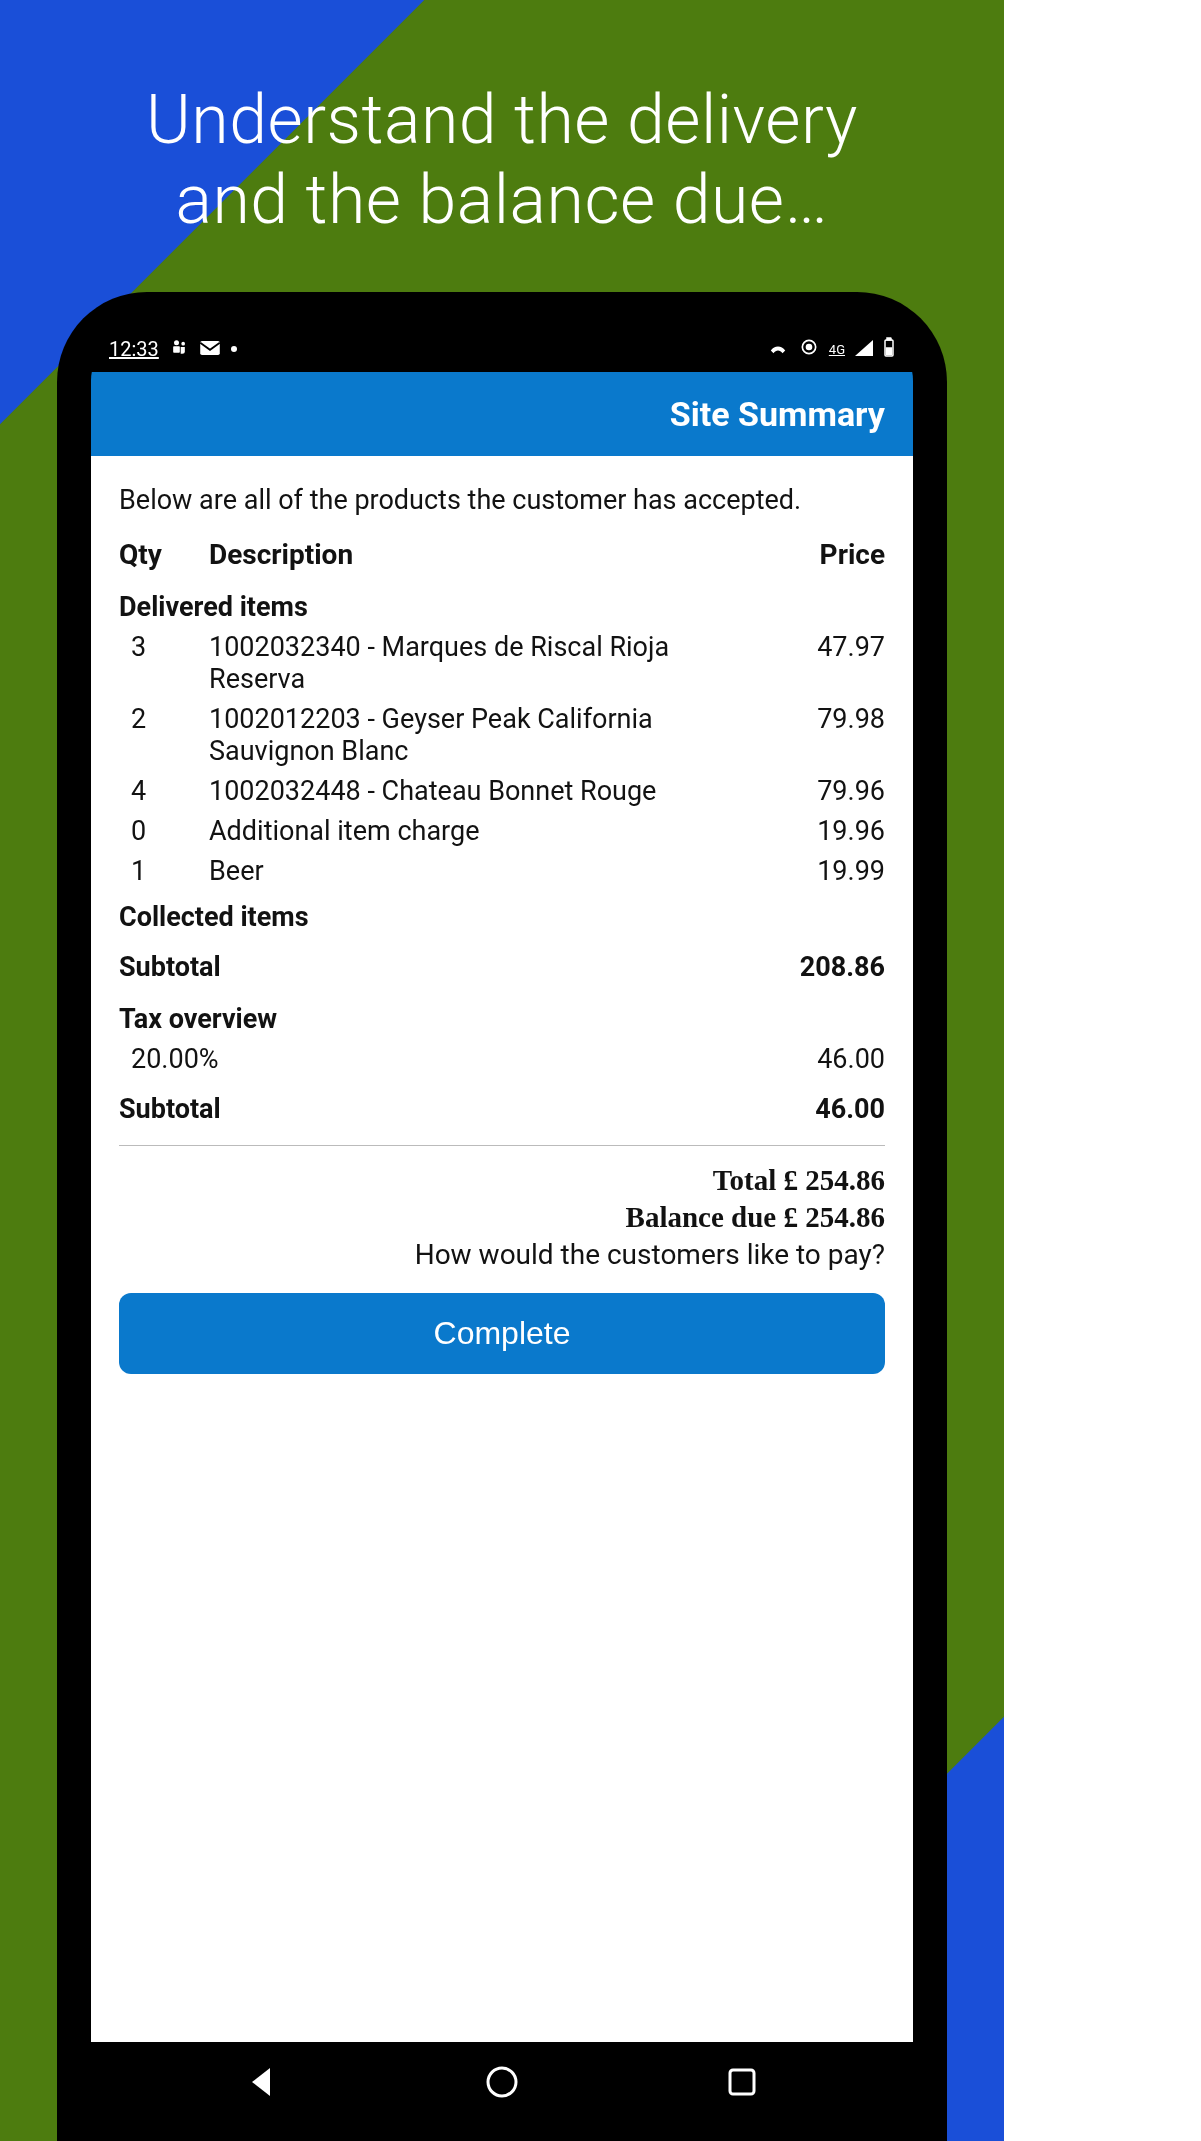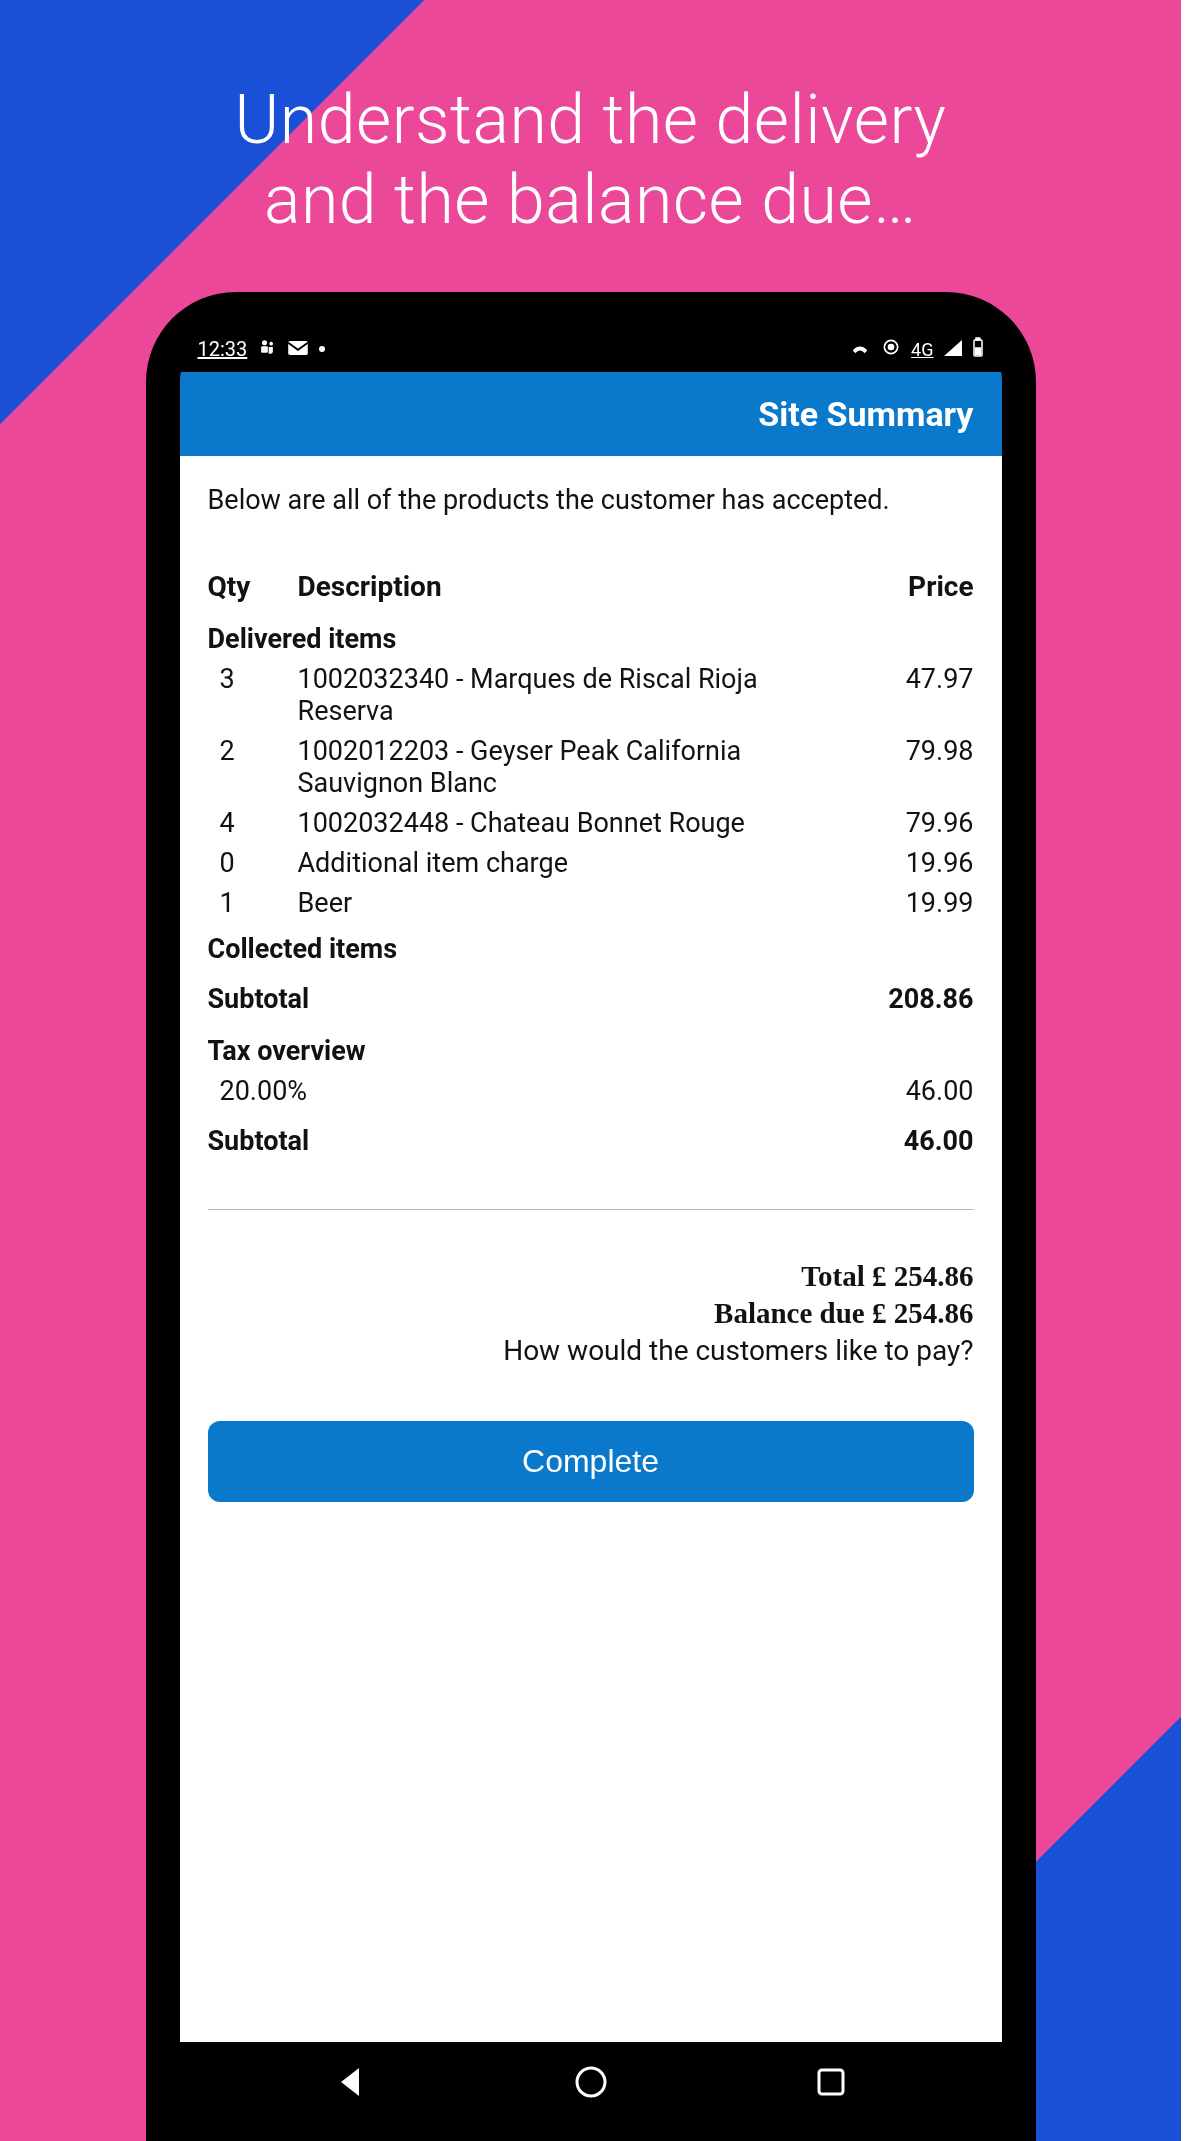--- a/index.html
+++ b/index.html
@@ -1,21 +1,21 @@
 <!DOCTYPE html>
 <html><head>
 <meta charset="utf-8">
 <style>
   * { box-sizing: border-box; margin: 0; padding: 0; }
   html, body { width: 1201px; height: 2141px; overflow: hidden; font-family: -apple-system, BlinkMacSystemFont, "Segoe UI", Roboto, Helvetica, Arial, sans-serif; }
   .bg {
     position: relative;
-    width: 1181px;
+    width: 1004px;
     height: 2141px;
-    background: #ec4899;
+    background: #4d7c0f;
     overflow: hidden;
   }
   .corner-tl {
     position: absolute;
     top: -300px; left: -300px;
     width: 600px; height: 600px;
     background: #1a4fd8;
     transform: rotate(45deg);
   }
   .corner-br {
@@ -78,21 +78,20 @@
     text-align: right;
   }
   .content {
     background: #fff;
     flex: 1;
     padding: 28px 28px 0 28px;
     color: #121212;
     font-size: 27px;
     display:flex;
     flex-direction:column;
-    gap:32px;
   }
   .intro { font-size: 27px; margin-bottom: 18px; }
   table { width: 100%; border-collapse: collapse; }
   th { text-align: left; font-weight: 700; font-size: 28px; padding: 4px 0 10px 0; }
   th.price, td.price { text-align: right; }
   td { vertical-align: top; padding: 4px 0; font-size: 27px; }
   td.qty { width: 90px; padding-left: 12px; }
   td.desc { padding-right: 20px; }
   td.price { width: 140px; }
   .section-head td { font-weight: 700; padding-top: 10px; padding-left:0; }
@@ -184,21 +183,21 @@
             <svg width="22" height="18" viewBox="0 0 24 20" fill="#fff">
                 <path d="M4 14c4-6 12-6 16 0l-3 3c-3-4-7-4-10 0z"></path>
               </svg>
           </span>
           <span class="ico">
             <svg width="20" height="20" viewBox="0 0 24 24" fill="none" stroke="#fff" stroke-width="2">
                 <circle cx="12" cy="12" r="3" fill="#fff"></circle>
                 <circle cx="12" cy="12" r="8"></circle>
               </svg>
           </span>
-          <span style="font-size:18px;">4G</span>
+          <span style="font-size:13px;">4G</span>
           <span class="ico">
             <svg width="18" height="16" viewBox="0 0 18 16" fill="#fff">
                 <path d="M0 16L18 16 18 0z"></path>
               </svg>
           </span>
           <span class="ico">
             <svg width="12" height="20" viewBox="0 0 12 20" fill="none" stroke="#fff" stroke-width="1.5">
                 <rect x="2" y="3" width="8" height="16" rx="1"></rect>
                 <rect x="4" y="1" width="4" height="2" fill="#fff"></rect>
                 <rect x="3.5" y="11" width="5" height="6.5" fill="#fff"></rect>

